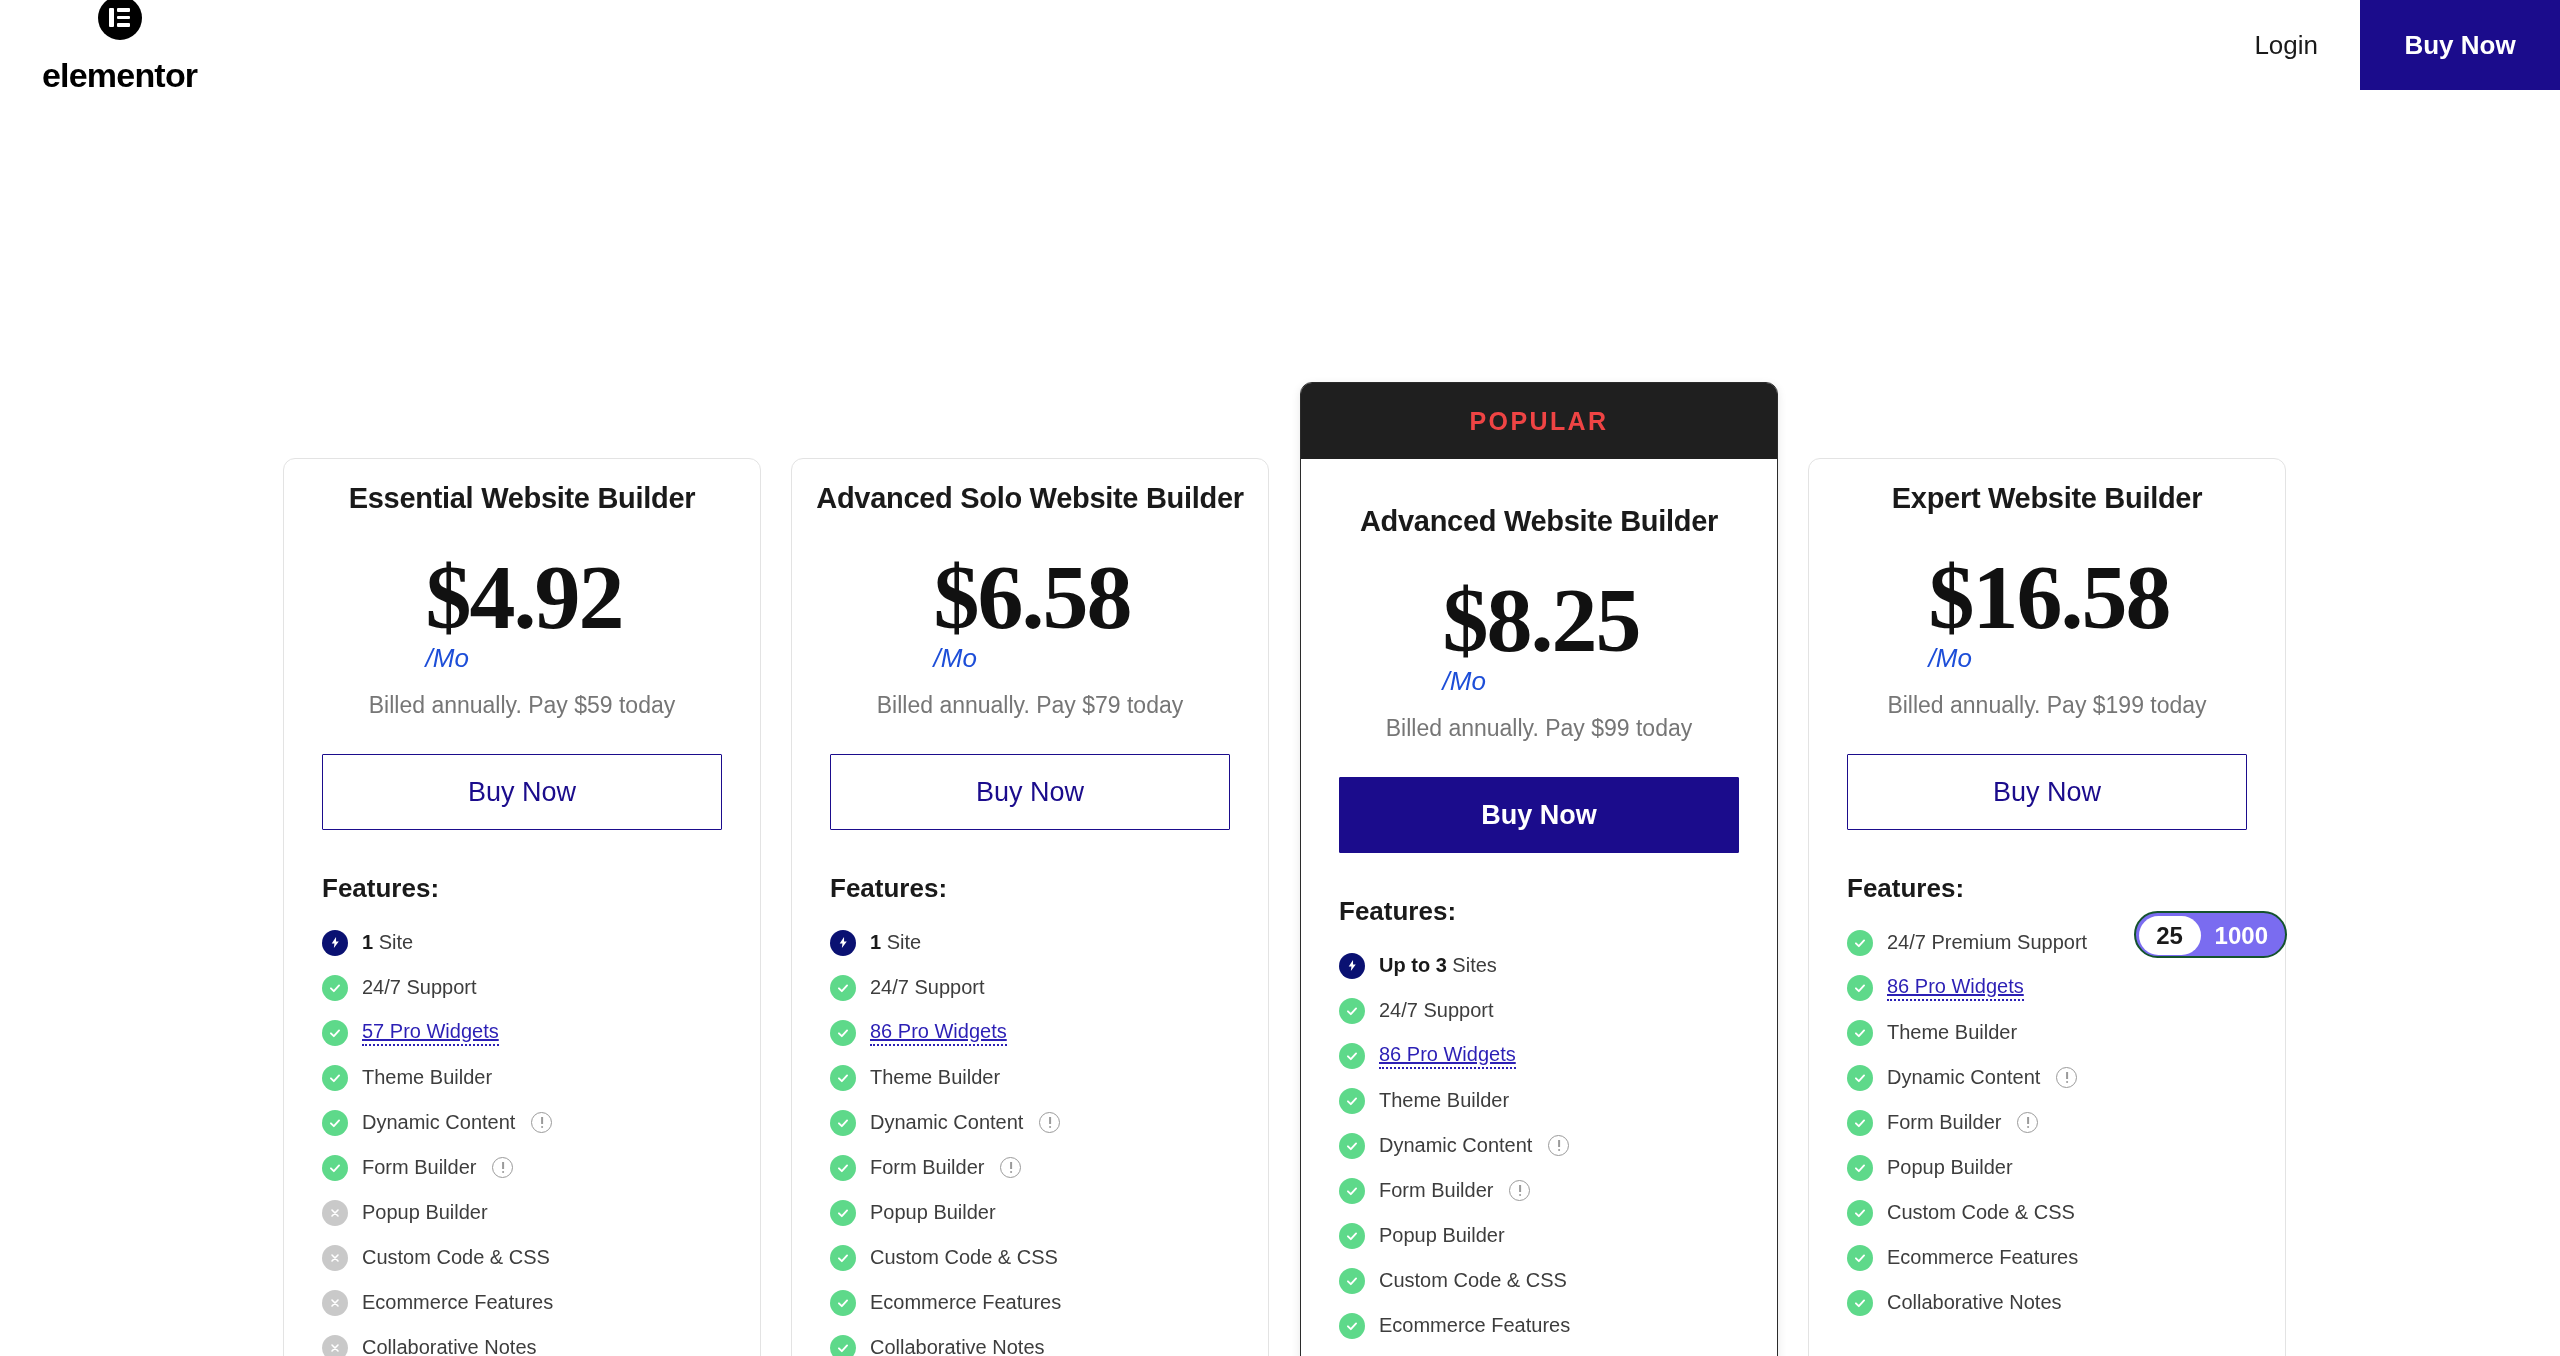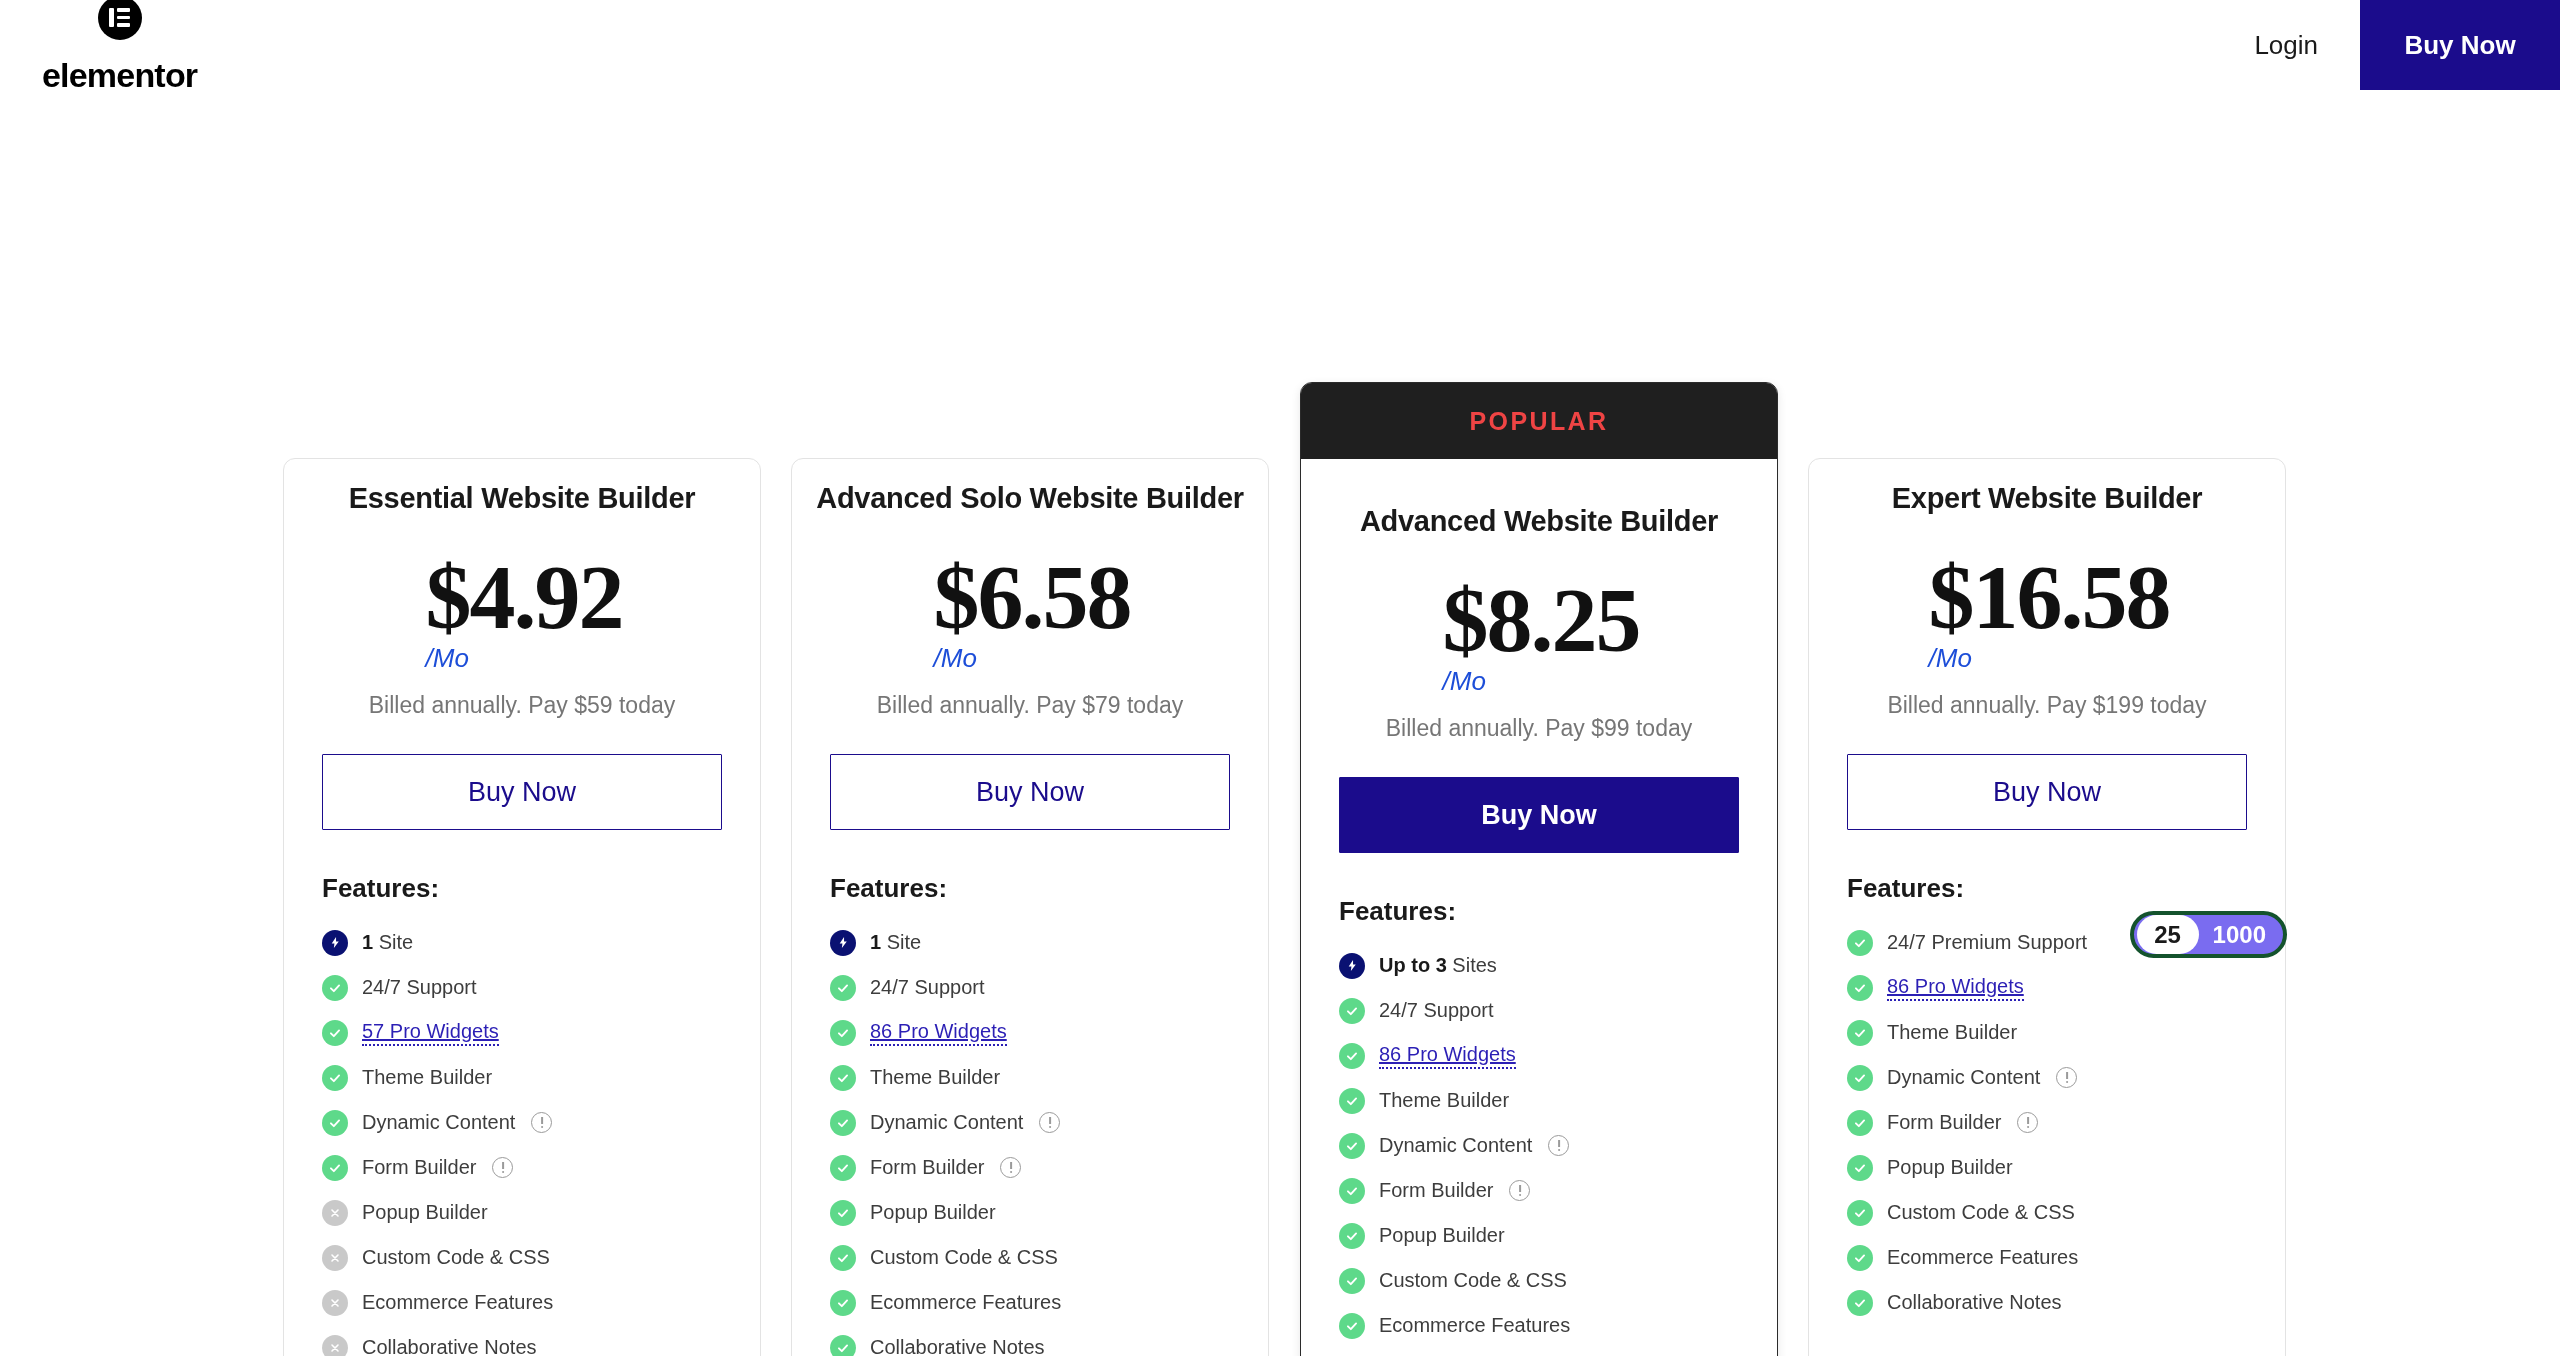--- a/index.html
+++ b/index.html
@@ -295,24 +295,23 @@
     cursor: pointer;
     white-space: nowrap;
   }
 
   
   .sites-toggle {
     position: absolute;
     right: -40px;
     top: 38px;
     display: flex;
-    align-items: center;
     height: 47px;
     background: #7a6cf0;
-    border: 4px solid #14532d;
+    border: 2px solid #14532d;
     border-radius: 24px;
     padding: 3px;
     cursor: pointer;
     user-select: none;
   }
   .sites-toggle .opt {
     height: 39px;
     min-width: 62px;
     padding: 0 14px;
     display: flex;

